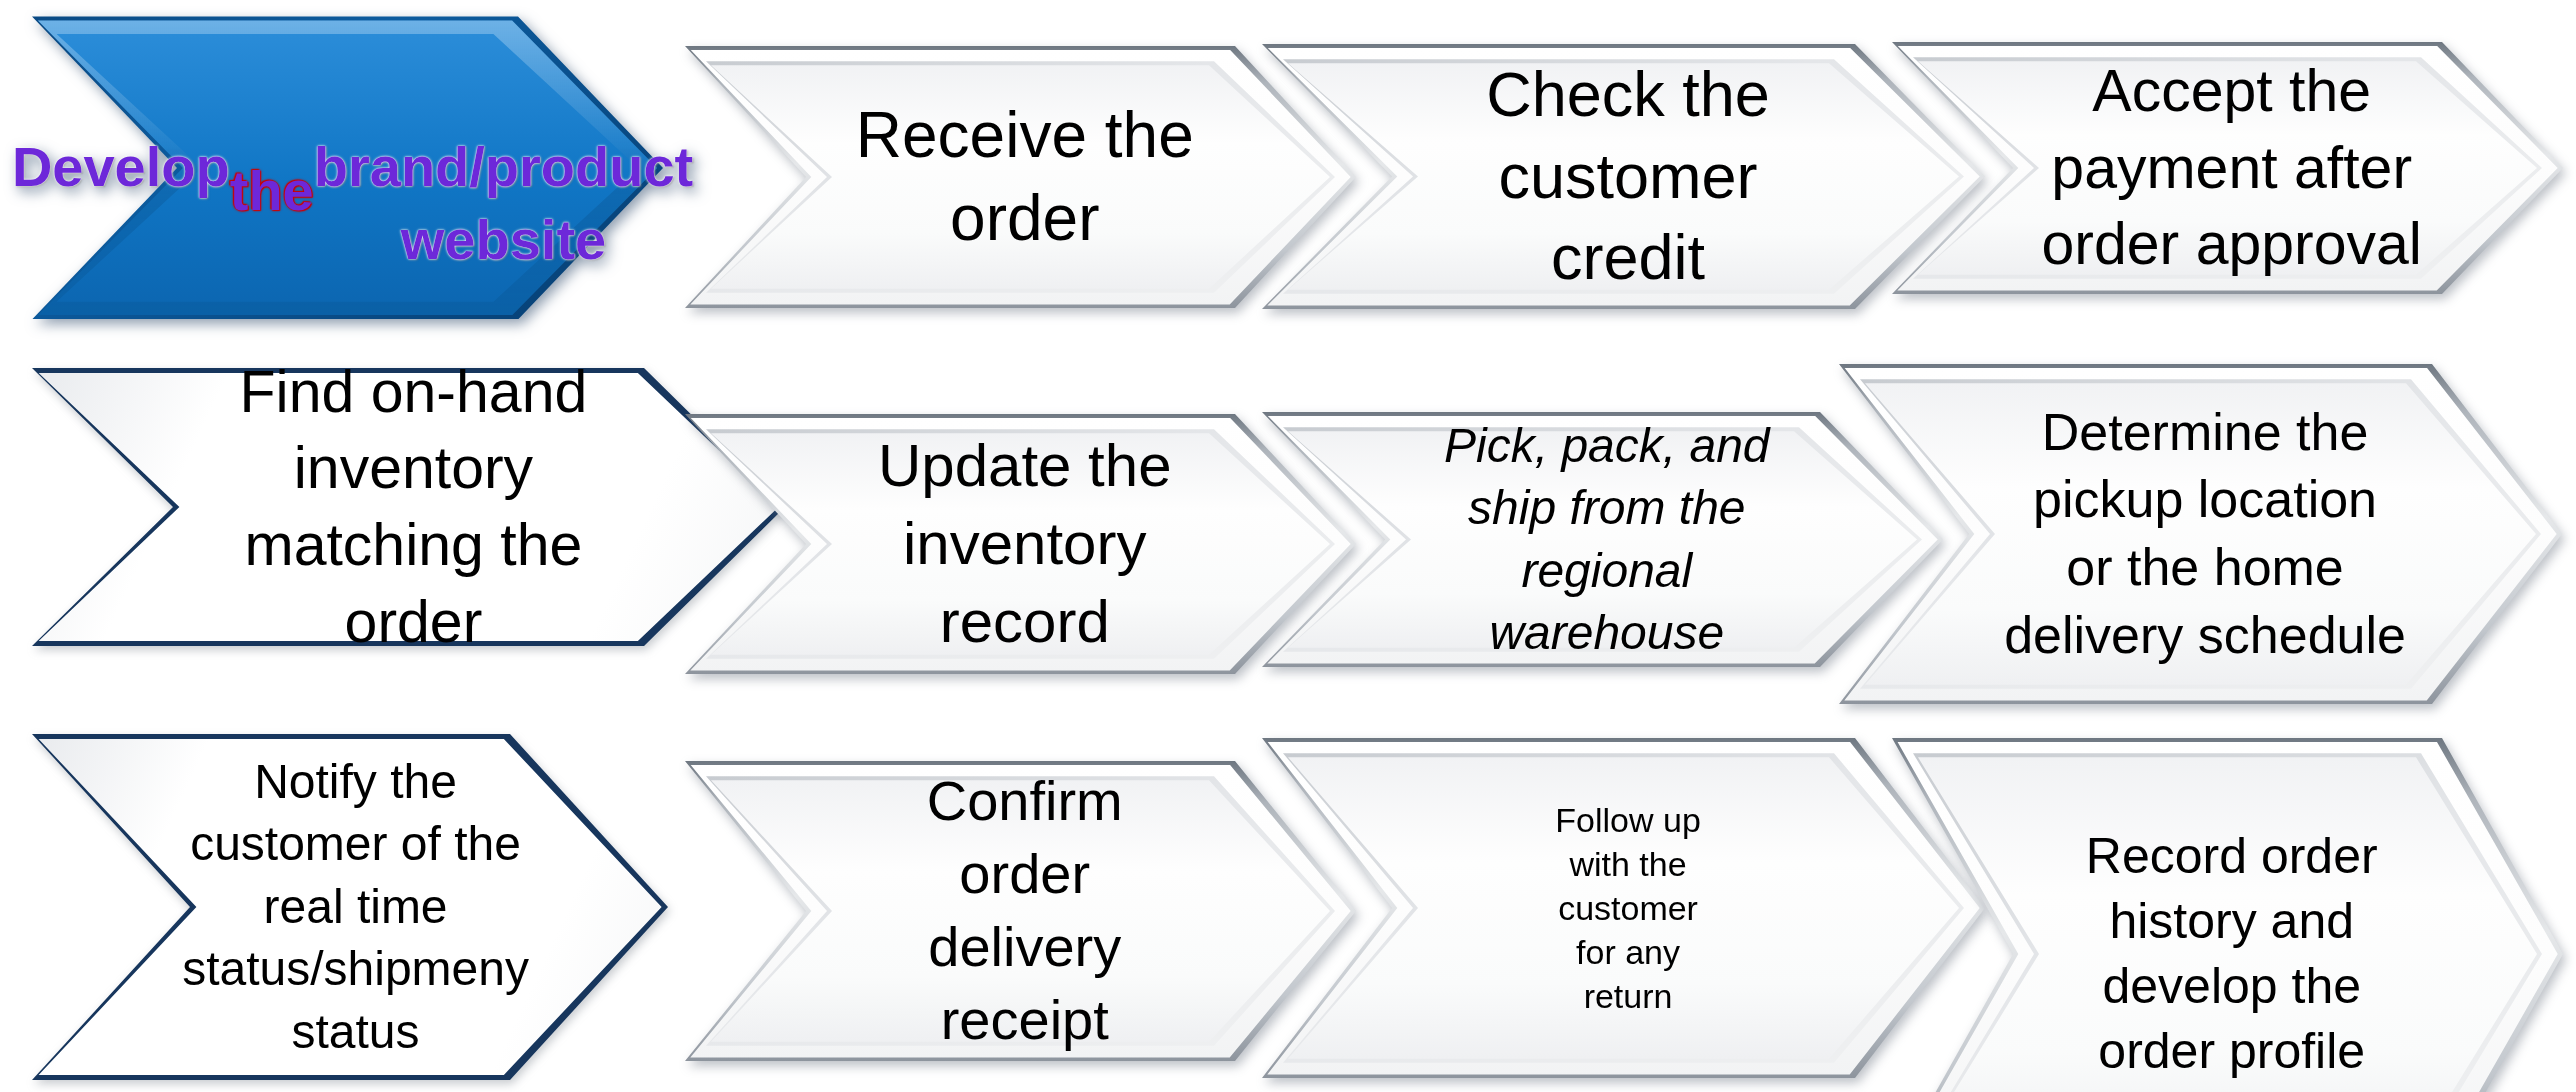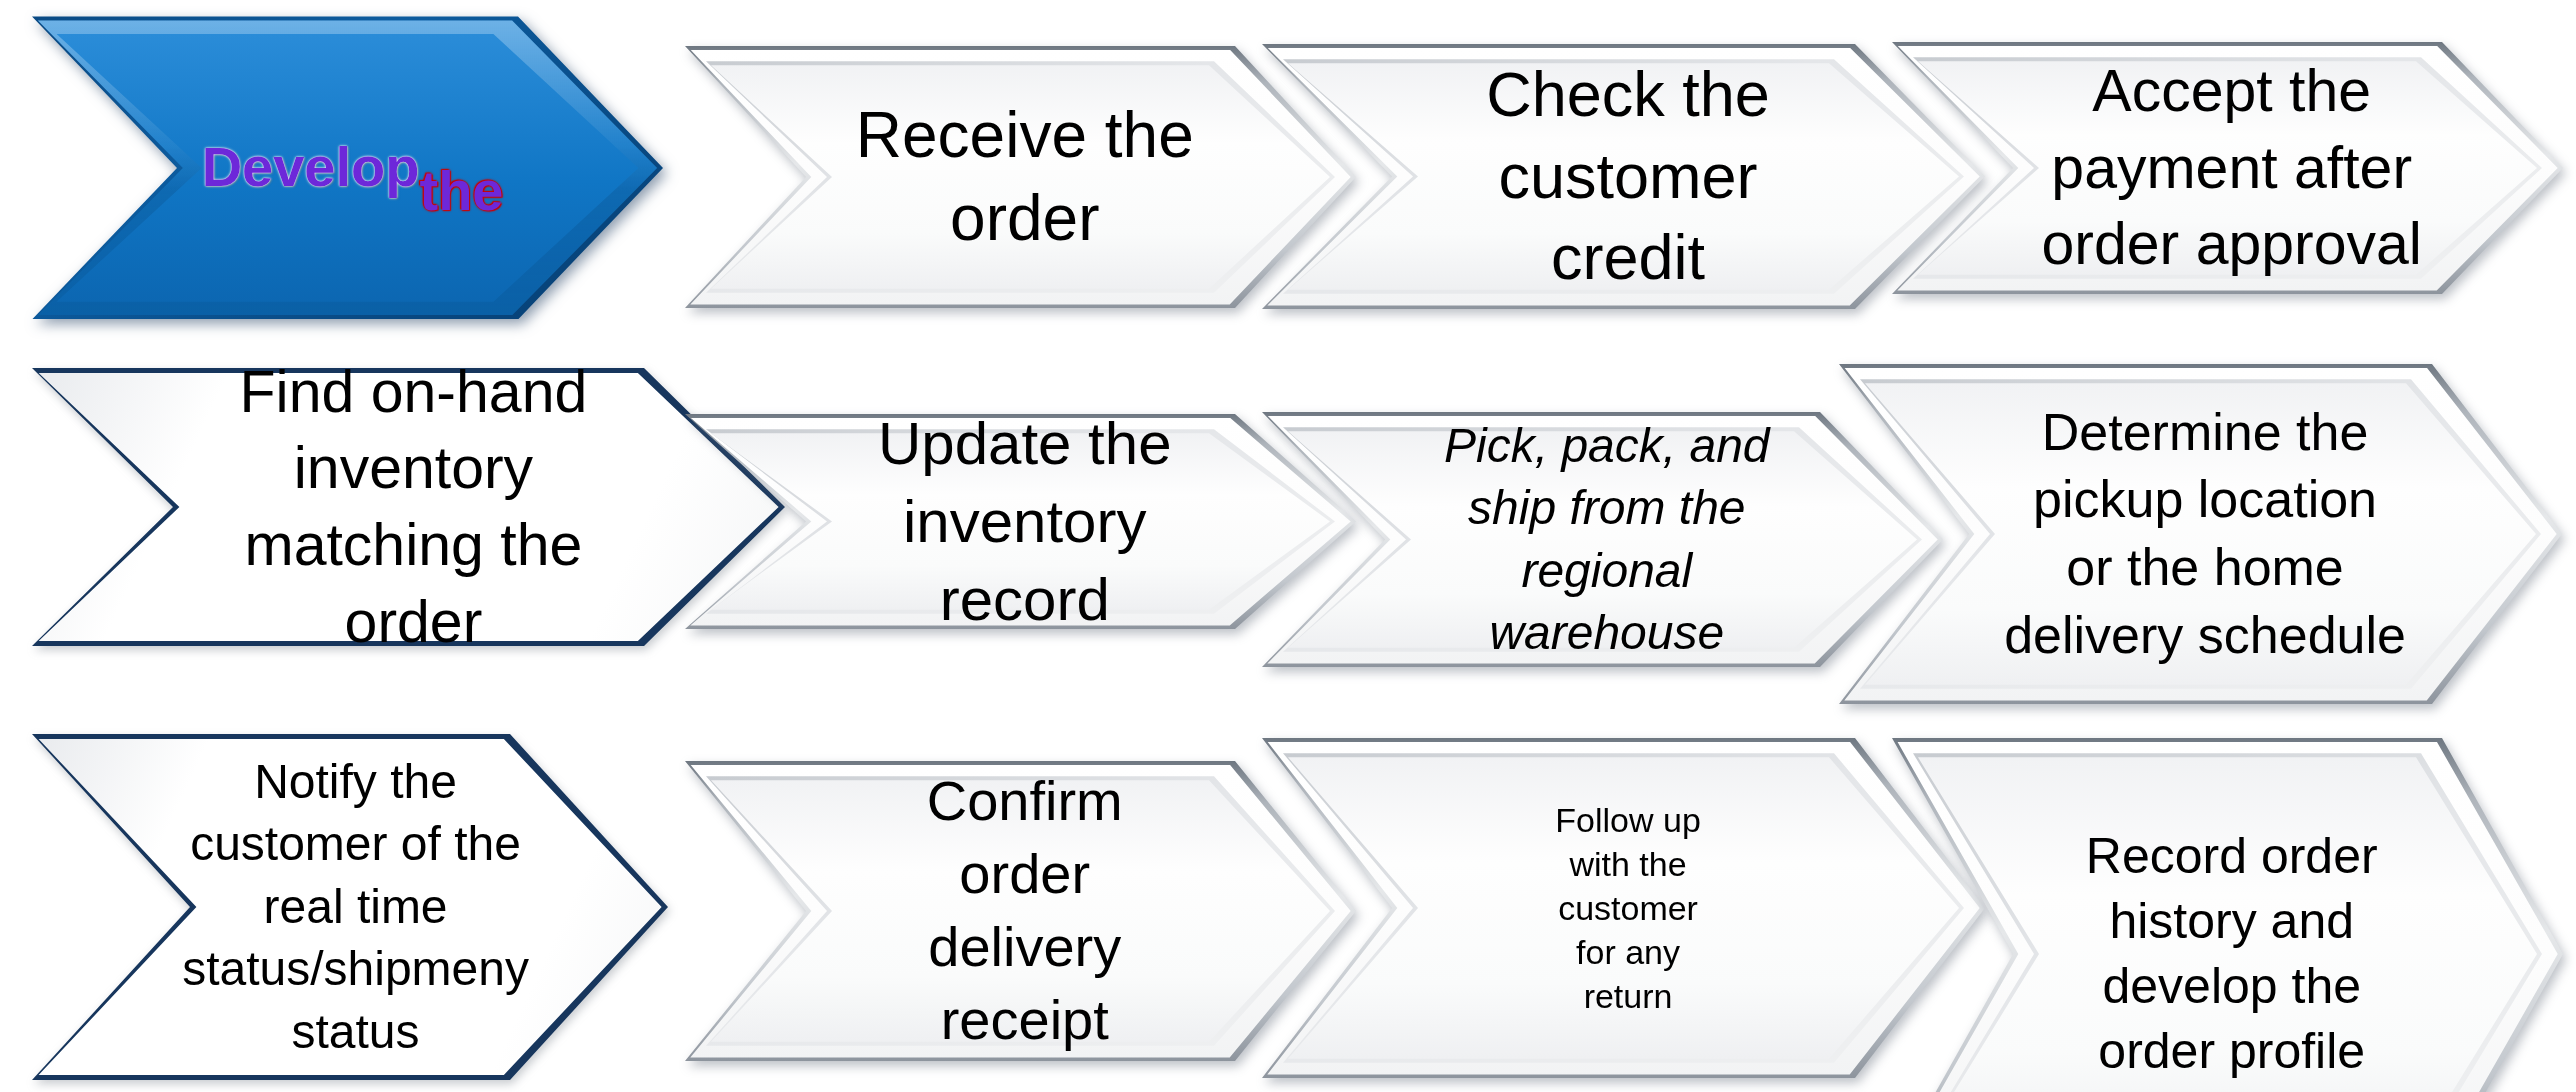--- a/index.html
+++ b/index.html
@@ -51,38 +51,40 @@
       text-shadow:0 0 2.9px #ffffff,0 0 1.2px #ffffff,1.2px 1.2px 1.8px rgba(90,90,90,0.55);}
   .blue .w-red{
       text-shadow:0 0 1.2px #cc0000,0 0 2.9px #cc0000,1.2px 1.2px 1.2px #cc0000,-1.2px -1.2px 1.2px #cc0000;margin-top:48px;}
 
   
   .s0 {left:32px;  top:16.4px;  width:631px;height:303px;--tip:145px;font-size:56px;}
   .s1 {left:685px;top:46px;  width:671px;height:262px;--tip:121px;font-size:64px;}
   .s2 {left:1262px;top:44px;  width:723px;height:265px;--tip:130px;font-size:63px;}
   .s3 {left:1892px;top:42px;  width:671px;height:252px;--tip:121px;font-size:59px;}
   .s4 {left:32px;  top:368px; width:753px;height:278px;--tip:141px;font-size:59px;}
-  .s5 {left:685px;top:414px; width:671px;height:215px;--tip:121px;font-size:60px;}
+  .s5 {left:685px;top:414px; width:671px;height:260px;--tip:121px;font-size:60px;}
   .s6 {left:1262px;top:412px; width:681px;height:255px;--tip:123px;font-size:48px;font-style:italic;}
   .s7 {left:1839px;top:364px; width:723px;height:340px;--tip:130px;font-size:52px;}
   .s8 {left:32px;  top:734px;width:636px;height:346px;--tip:158px;font-size:48px;}
   .s9 {left:685px;top:761px;width:671px;height:300px;--tip:121px;font-size:56px;}
   .s10{left:1262px;top:738px;width:723px;height:340px;--tip:130px;font-size:34px;}
   .s11{left:1892px;top:738px;width:671px;height:432px;--tip:121px;font-size:50px;}
 </style>
 </head>
 <body>
 
 <div class="canvas">
 
   <div class="chev blue s0">
     <div class="layer l1"></div>
     <div class="layer l2"></div>
     <div class="layer l3"></div>
-    <div class="label"><span>Develop </span><span class="w-red">the</span></div>
+    <div class="label"><span>Develop </span><span class="w-red">the</span><span>
+brand/product
+website</span></div>
   </div>
 
   <div class="chev bevel s1">
     <div class="layer l1"></div>
     <div class="layer l2"></div>
     <div class="layer l3"></div>
     <div class="layer l4"></div>
     <div class="label"><span>Receive the
 order</span></div>
   </div>

